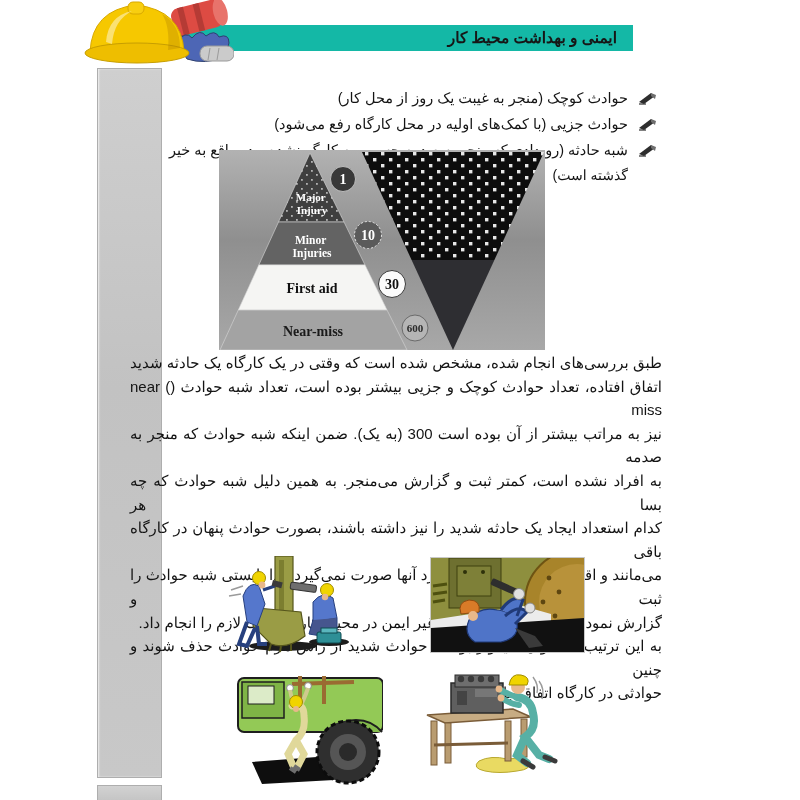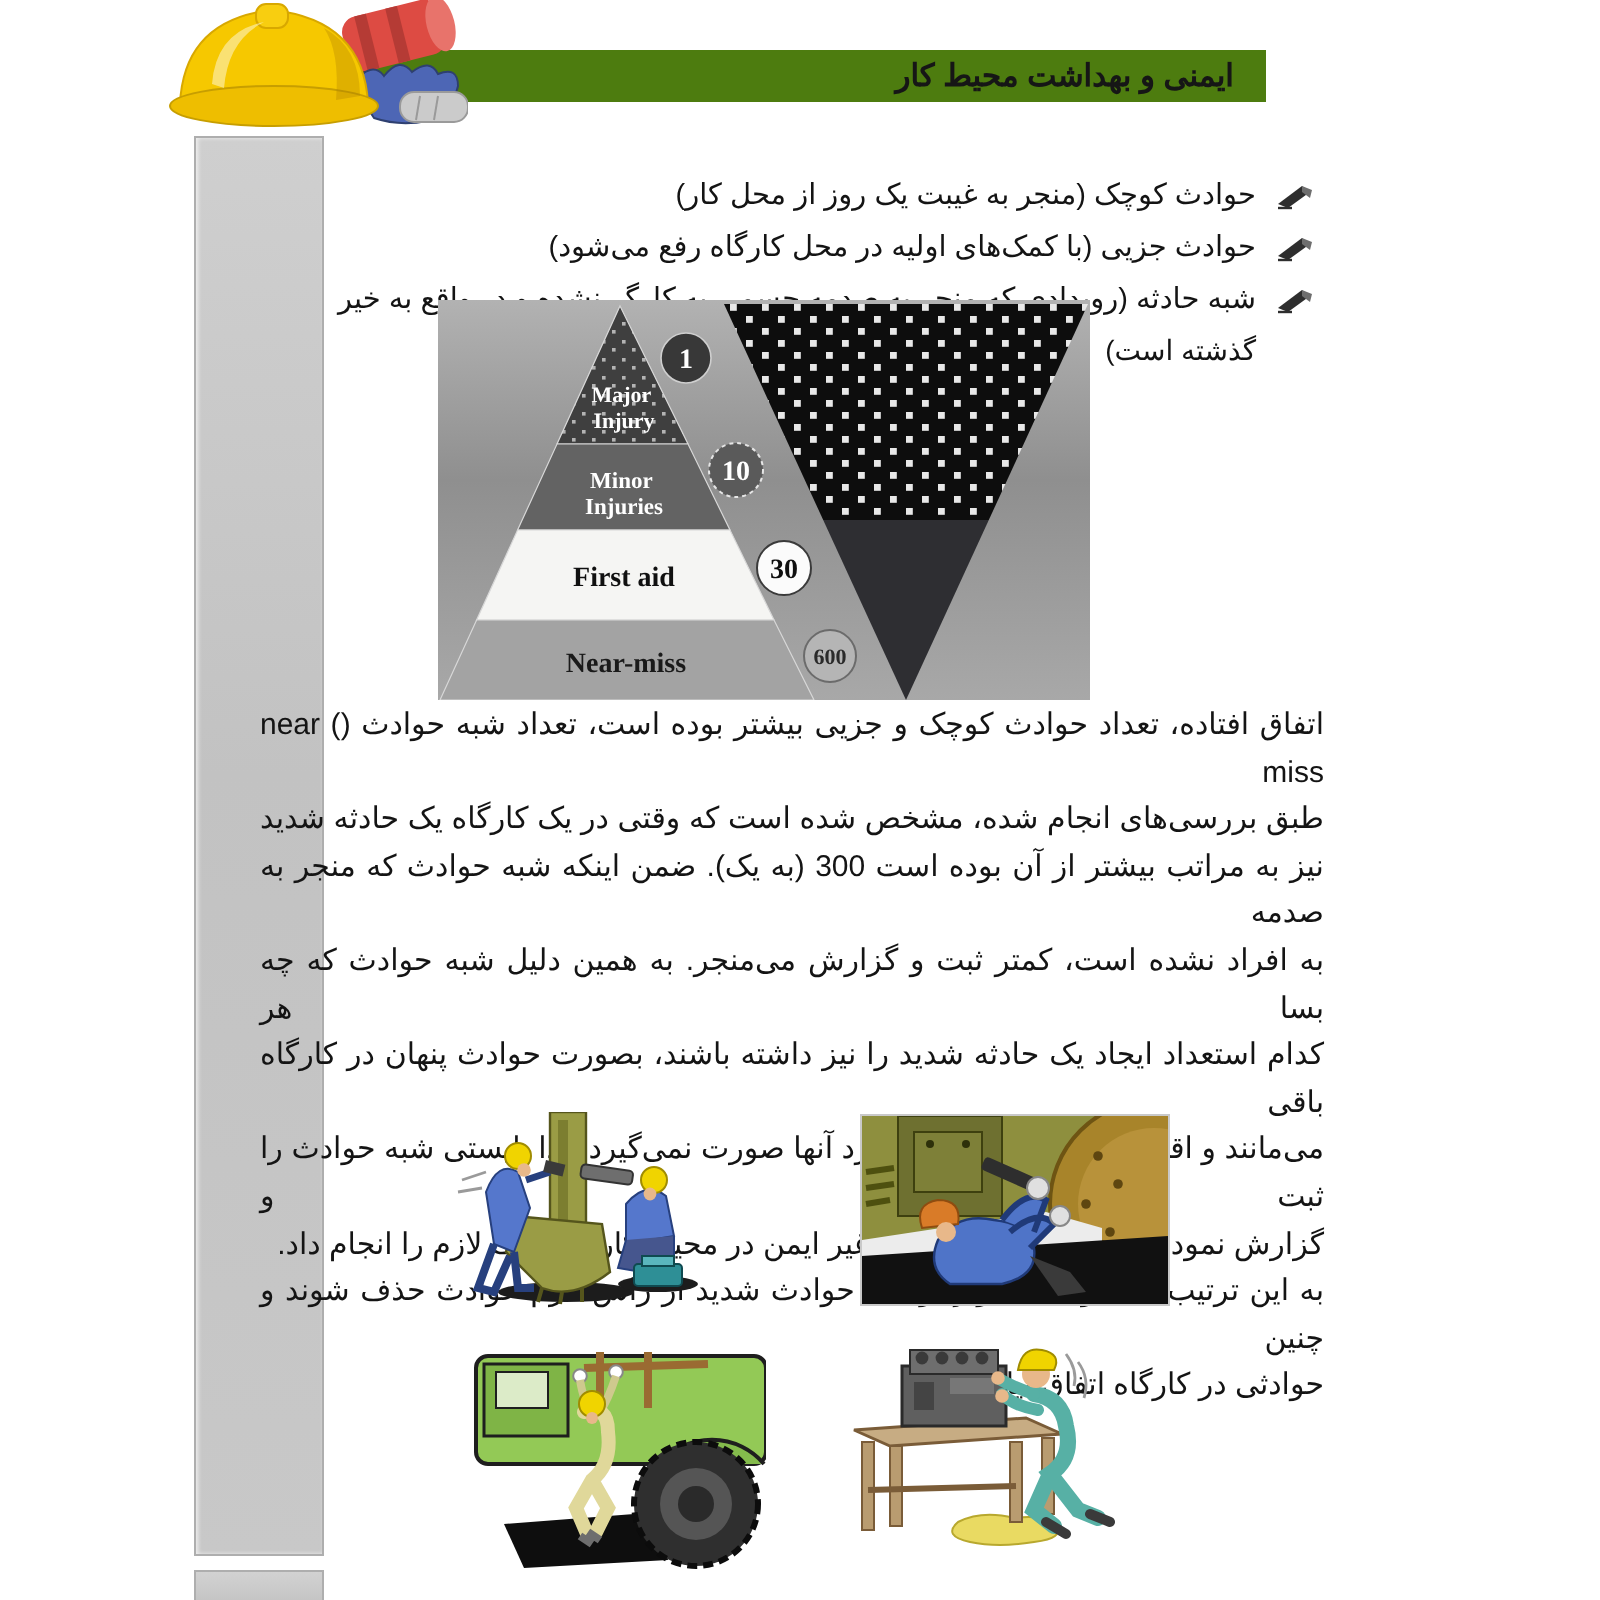--- a/index.html
+++ b/index.html
@@ -1,21 +1,21 @@
 <!DOCTYPE html>
 <html lang="fa"><head>
 <meta charset="utf-8">
 <style>
   html,body{margin:0;padding:0;}
   body{background:#ffffff;font-family:"Liberation Sans", sans-serif;}
   .page{position:relative;width:800px;height:800px;background:#ffffff;overflow:hidden;}
 
   
   .header-bar{position:absolute;left:167px;top:25px;width:466px;height:26px;
-    background:#4d7c0f;display:flex;align-items:center;justify-content:space-between;
+    background:#14b8a6;display:flex;align-items:center;justify-content:space-between;
     padding:0 16px 0 10px;box-sizing:border-box;z-index:1;}
   .page-num{font-weight:bold;font-size:15px;color:#111;}
   .header-title{font-weight:bold;font-size:15.5px;color:#161616;direction:rtl;}
 
   .hardhat{position:absolute;left:84px;top:-2px;z-index:2;}
 
   
   .strip{position:absolute;left:97px;top:68px;width:63px;height:708px;
     background:linear-gradient(180deg,#cfcfcf,#c2c2c2 45%,#c8c8c8);
     border:1px solid #aeaeae;box-shadow:inset 1px 0 2px rgba(255,255,255,.7);}
@@ -155,22 +155,22 @@
     <text class="fig-serif" x="149" y="90" font-size="14" fill="#ffffff" text-anchor="middle">10</text>
 
     <circle cx="173" cy="134" r="13.5" fill="#fbfbfb" stroke="#3a3a3a" stroke-width="1"></circle>
     <text class="fig-serif" x="173" y="139" font-size="14" fill="#101010" text-anchor="middle">30</text>
 
     <circle cx="196" cy="178" r="13" fill="#b5b5b5" stroke="#6b6b6b" stroke-width="1"></circle>
     <text class="fig-serif" x="196" y="182" font-size="11" fill="#2a2a2a" text-anchor="middle">600</text>
   </svg>
 
   <div class="para">
+    <div class="para-line jl">طبق بررسی‌های انجام شده، مشخص شده است که وقتی در یک کارگاه یک حادثه شدید</div>
     <div class="para-line jl">اتفاق افتاده، تعداد حوادث کوچک و جزیی بیشتر بوده است، تعداد شبه حوادث (near ( miss</div>
-    <div class="para-line jl">طبق بررسی‌های انجام شده، مشخص شده است که وقتی در یک کارگاه یک حادثه شدید</div>
     <div class="para-line jl">نیز به مراتب بیشتر از آن بوده است 300 (به یک). ضمن اینکه شبه حوادث که منجر به صدمه</div>
     <div class="para-line jl">به افراد نشده است، کمتر ثبت و گزارش می‌منجر. به همین دلیل شبه حوادث که چه بسا هر</div>
     <div class="para-line jl">کدام استعداد ایجاد یک حادثه شدید را نیز داشته باشند، بصورت حوادث پنهان در کارگاه باقی</div>
     <div class="para-line jl">می‌مانند و اقدامات اصلاحی نیز در مورد آنها صورت نمی‌گیرد. لذا بایستی شبه حوادث را ثبت و</div>
     <div class="para-line">گزارش نمود و نسبت به اصلاح موارد غیر ایمن در محیط کار اقدامات لازم را انجام داد.</div>
     <div class="para-line jl">به این ترتیب می توان امیدوار بود که حوادث شدید از راس هرم حوادث حذف شوند و چنین</div>
     <div class="para-line">حوادثی در کارگاه اتفاق نیافتند.</div>
   </div>
 
   <svg class="illus" style="left:213px;top:556px;" width="146" height="98" viewBox="0 0 146 98">

